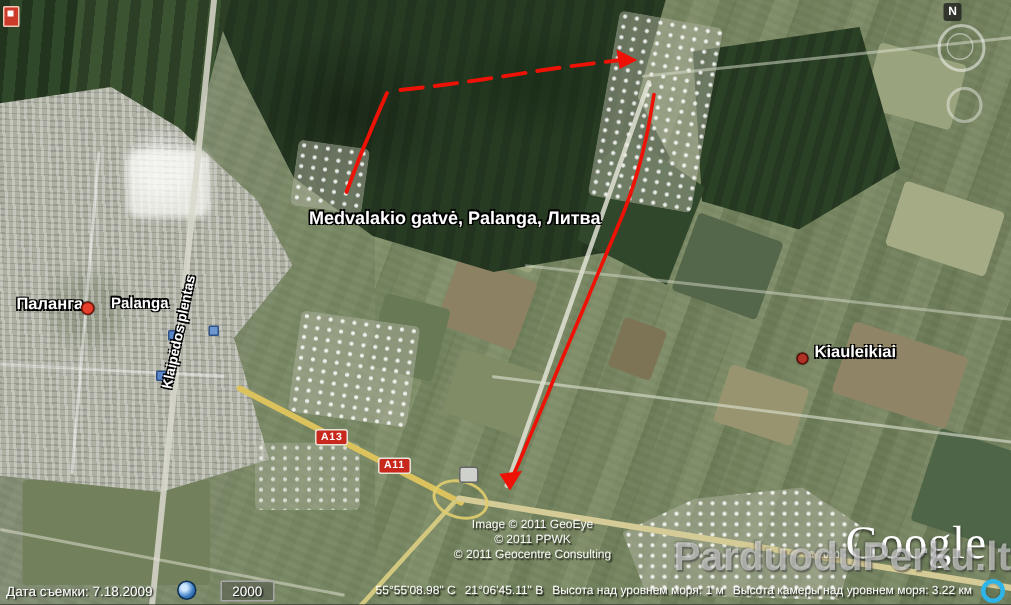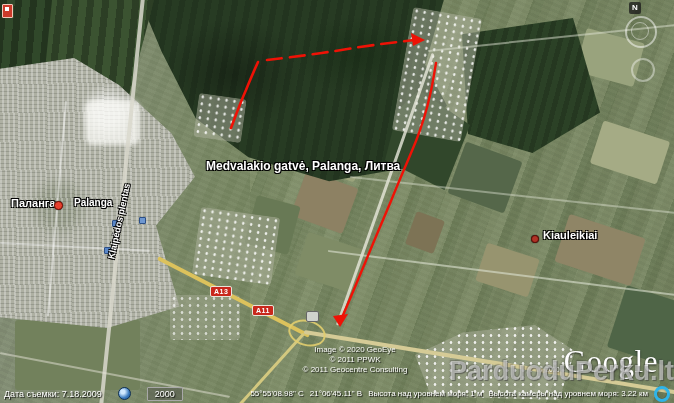--- a/index.html
+++ b/index.html
@@ -88,21 +88,21 @@
   .road-sw{left:0;top:352px;width:234px;height:2px;background:rgba(230,228,215,.5);transform:rotate(10.8deg);}
   .junction{left:288px;top:320px;width:34px;height:22px;border:2px solid rgba(225,205,110,.9);
     border-radius:50%;transform:rotate(15deg);}
 
   
   .routes{position:absolute;inset:0;pointer-events:none;z-index:15;}
 
   
   .maplabel{position:absolute;color:#fff;font-weight:bold;white-space:nowrap;z-index:20;
     text-shadow:-1px -1px 0 #000,1px -1px 0 #000,-1px 1px 0 #000,1px 1px 0 #000;}
-  .lbl-main{left:206px;top:138px;font-size:12px;margin-top:21px;}
+  .lbl-main{left:206px;top:138px;font-size:12px;}
   .lbl-city-ru{left:11px;top:197px;font-size:11px;}
   .lbl-city-lt{left:74px;top:197px;font-size:10px;}
   .lbl-village{left:543px;top:229px;font-size:11px;}
   .lbl-road-v{left:116px;top:250px;font-size:9px;font-weight:bold;
     transform:rotate(-78deg);transform-origin:0% 100%;}
   .dot{position:absolute;border-radius:50%;z-index:20;box-shadow:0 0 1px #000;}
   .dot-city{left:54px;top:201px;width:7px;height:7px;background:#e8402e;border:1px solid #7a1408;}
   .dot-village{left:531px;top:235px;width:6px;height:6px;background:#b03226;border:1px solid #5e0f06;}
   .mini-mark{position:absolute;z-index:14;border-radius:1px;}
   .bm1{left:112px;top:220px;width:6px;height:5px;background:#5a87c8;border:1px solid #2c4f86;}
@@ -217,21 +217,21 @@
   <div class="maplabel lbl-road-v">Klaipėdos plentas</div>
   <div class="shield shield-a13">A13</div>
   <div class="shield shield-a11">A11</div>
   <div class="layer corner-marker"></div>
   <div class="layer map-chip"></div>
   <div class="mini-mark bm1"></div>
   <div class="mini-mark bm2"></div>
   <div class="mini-mark bm3"></div>
 
   <div class="attribution">
-    <div>Image © 2020 GeoEye</div>
+    <div>Image © 2011 GeoEye</div>
     <div>© 2011 PPWK</div>
     <div>© 2011 Geocentre Consulting</div>
   </div>
 
   <div class="google-logo">
     <span class="google-small">© 2010</span>
     <span class="google-word">Google</span>
   </div>
   <div class="watermark">ParduoduPerku.lt</div>
 

